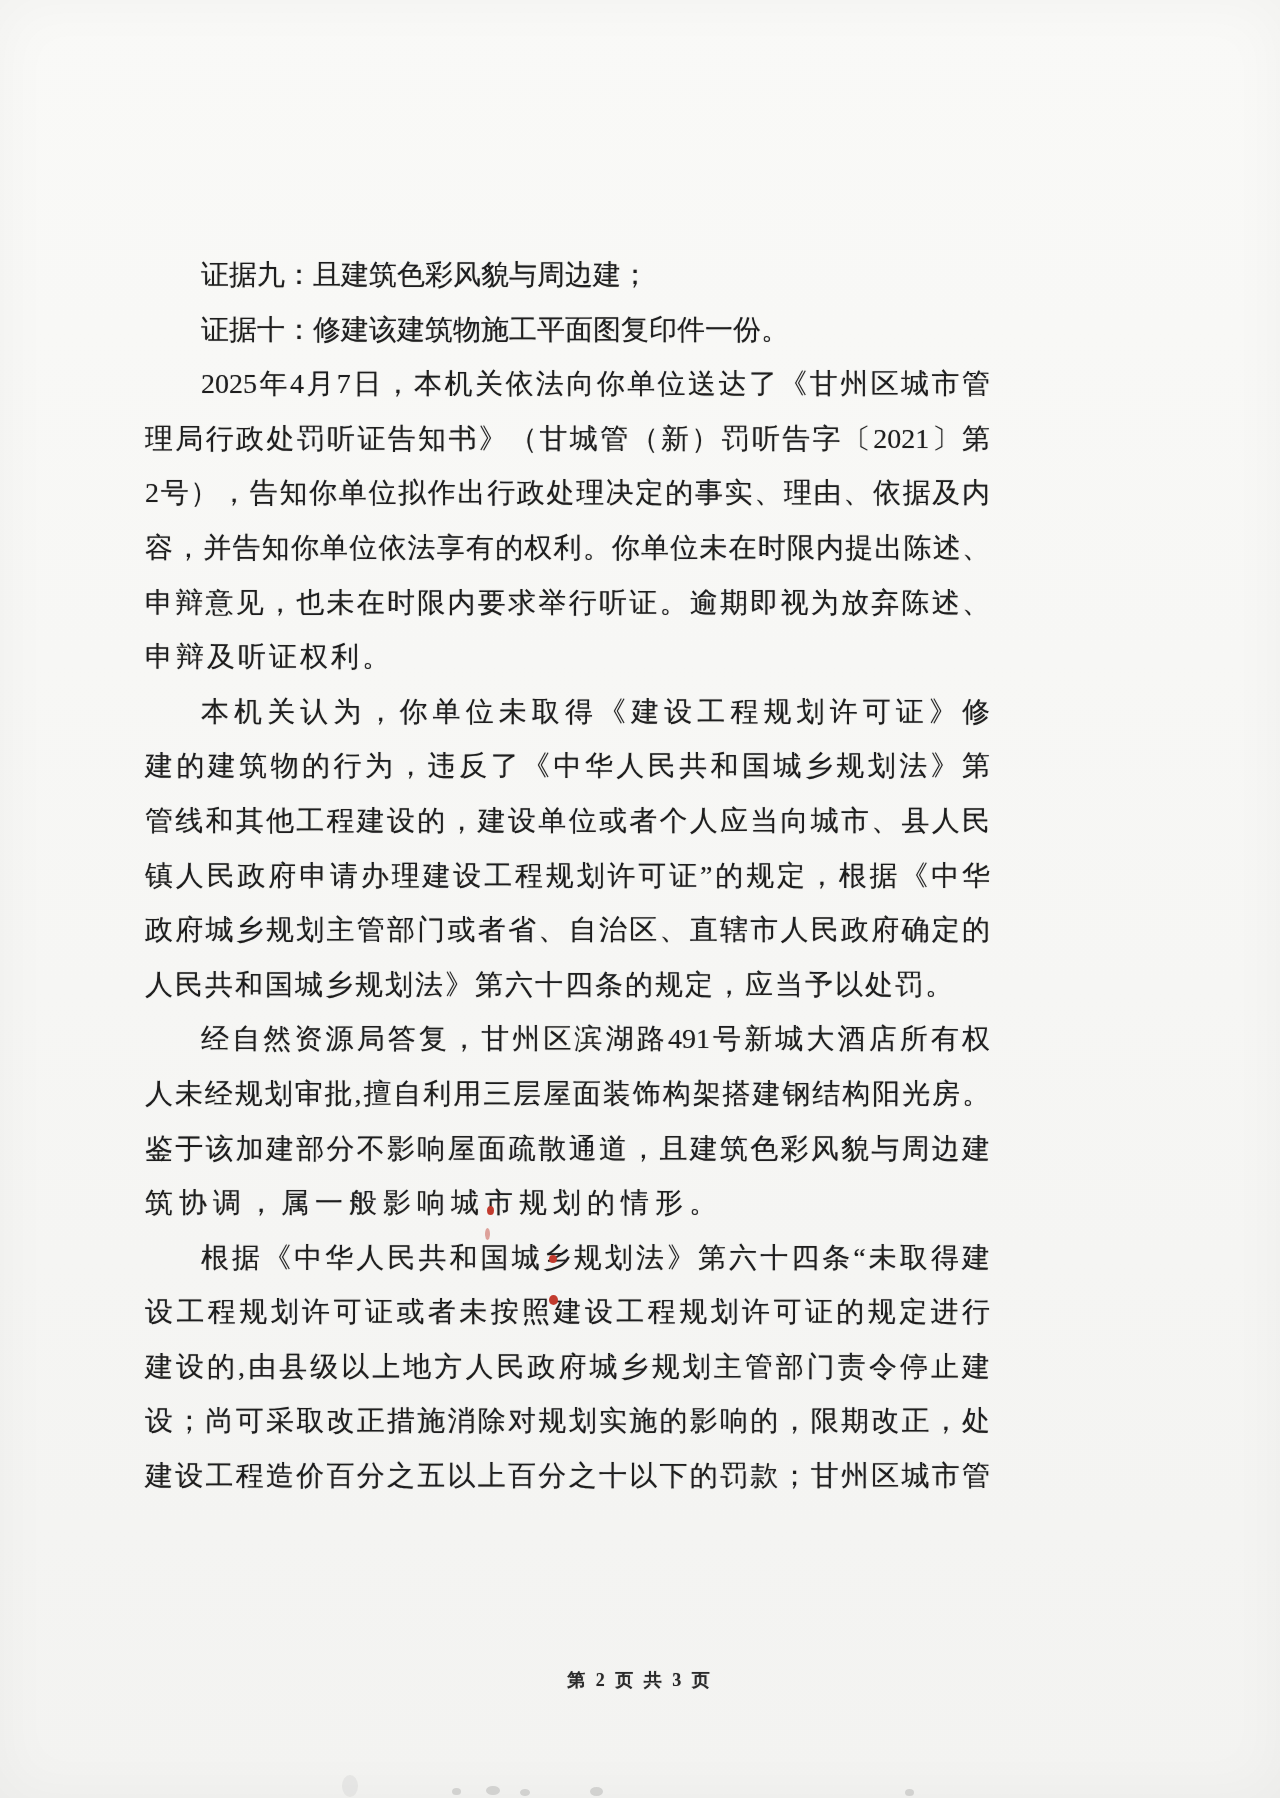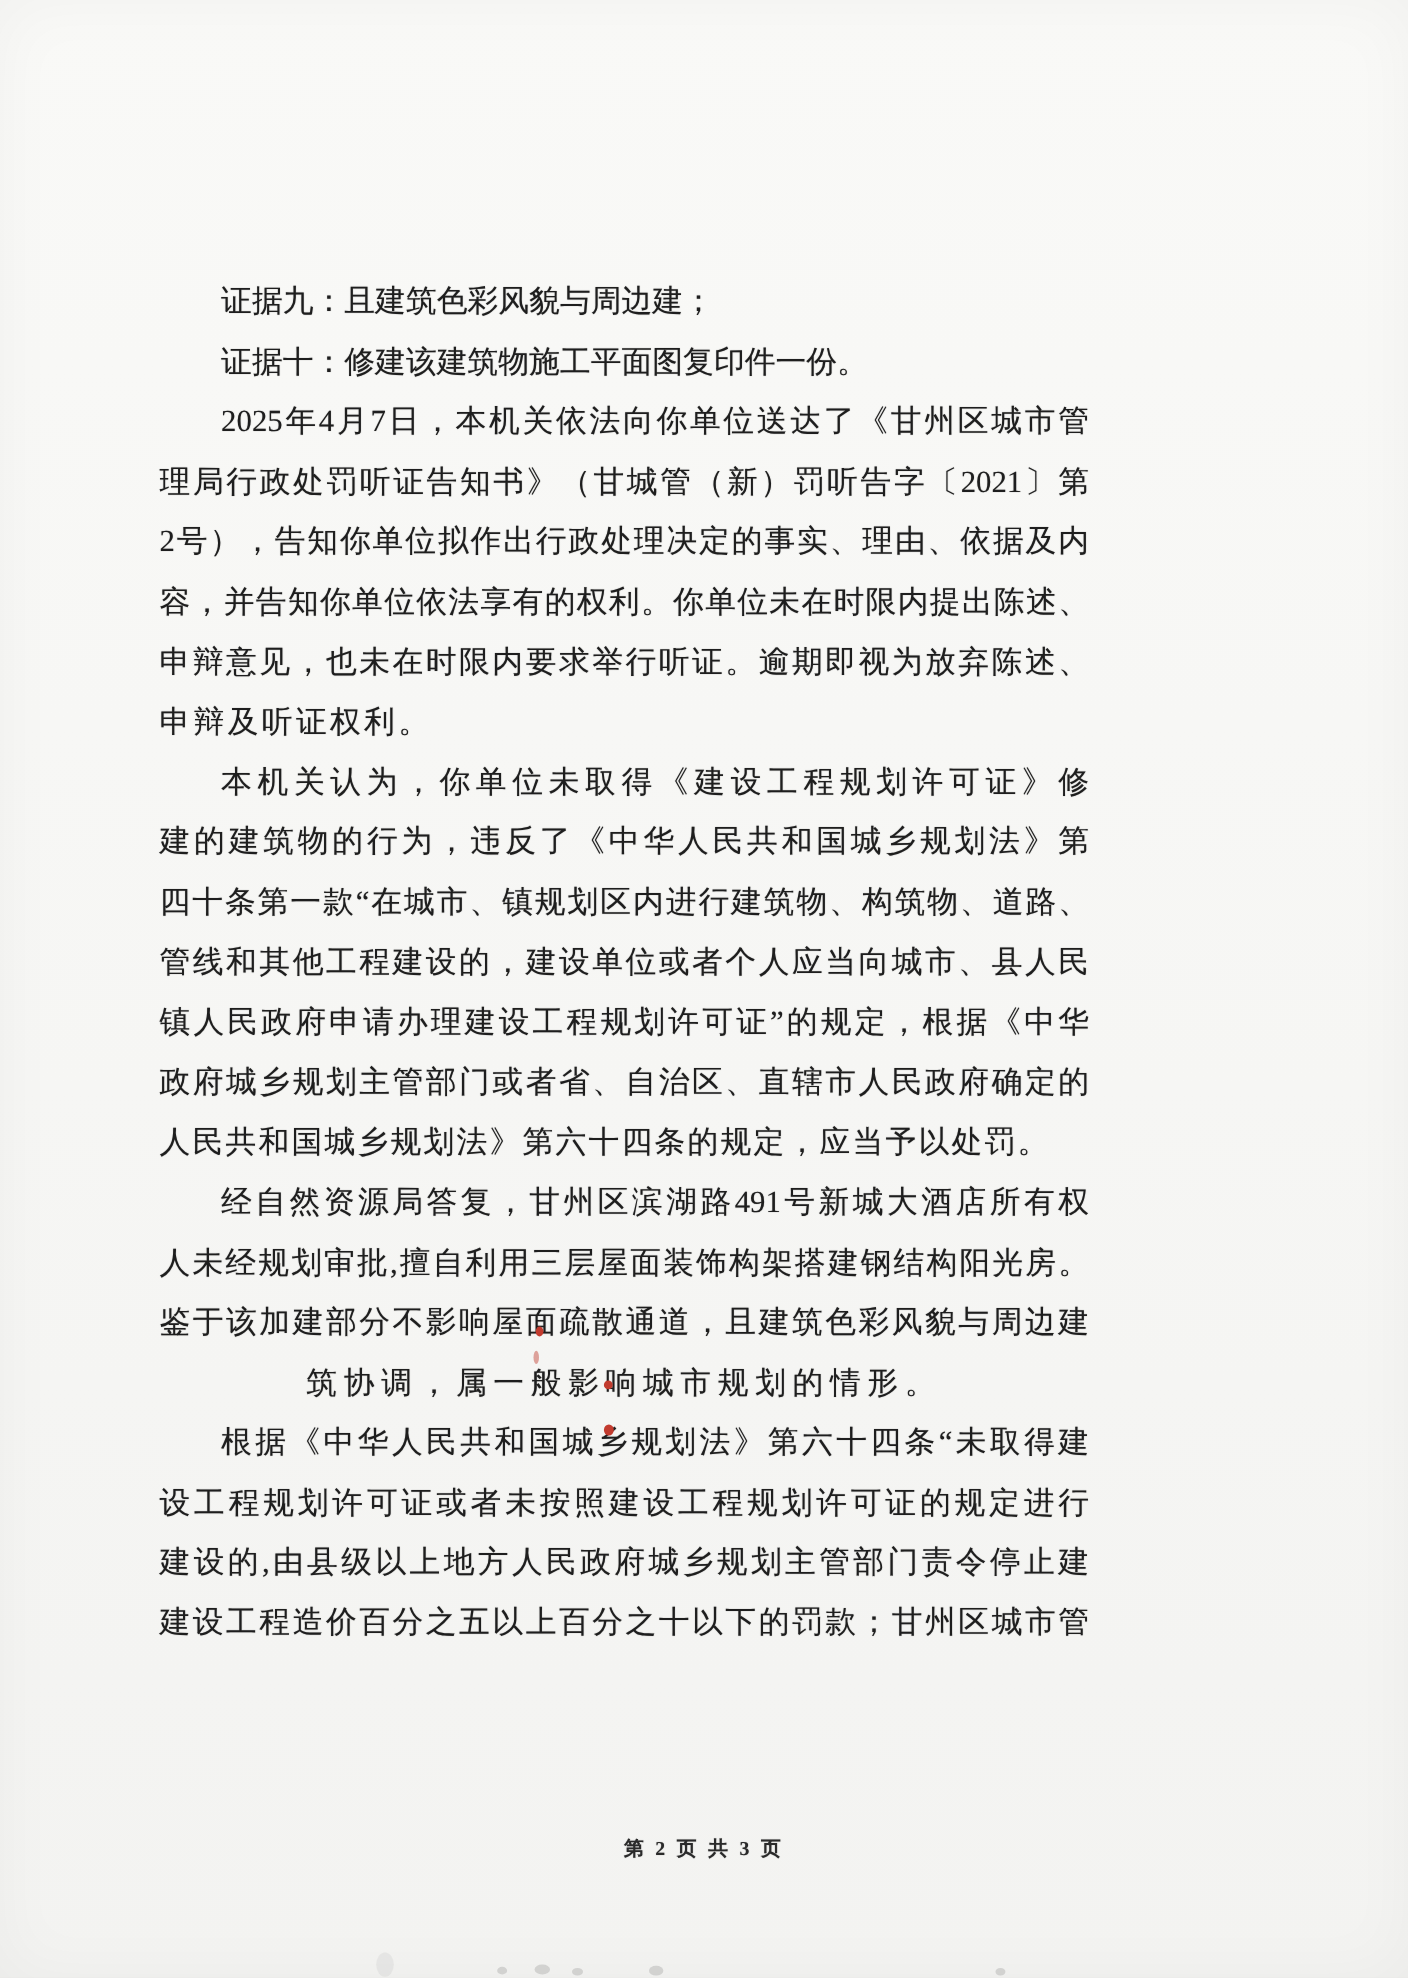--- a/index.html
+++ b/index.html
@@ -53,32 +53,32 @@
   <div class="line indent">证据九：且建筑色彩风貌与周边建；</div>
       <div class="line indent">证据十：修建该建筑物施工平面图复印件一份。</div>
       <div class="line indent fill">2025年4月7日，本机关依法向你单位送达了《甘州区城市管</div>
       <div class="line fill">理局行政处罚听证告知书》（甘城管（新）罚听告字〔2021〕第</div>
       <div class="line fill">2号），告知你单位拟作出行政处理决定的事实、理由、依据及内</div>
       <div class="line fill">容，并告知你单位依法享有的权利。你单位未在时限内提出陈述、</div>
       <div class="line fill">申辩意见，也未在时限内要求举行听证。逾期即视为放弃陈述、</div>
       <div class="line" style="letter-spacing: 3px;">申辩及听证权利。</div>
       <div class="line indent fill">本机关认为，你单位未取得《建设工程规划许可证》修</div>
       <div class="line fill">建的建筑物的行为，违反了《中华人民共和国城乡规划法》第</div>
-      <div class="line fill">四十条第一款“在城市、镇规划区内进行建筑物、构筑物、道路、</div>
       <div class="line fill">管线和其他工程建设的，建设单位或者个人应当向城市、县人民</div>
       <div class="line fill">镇人民政府申请办理建设工程规划许可证”的规定，根据《中华</div>
       <div class="line fill">政府城乡规划主管部门或者省、自治区、直辖市人民政府确定的</div>
       <div class="line" style="letter-spacing: 2px;">人民共和国城乡规划法》第六十四条的规定，应当予以处罚。</div>
       <div class="line indent fill">经自然资源局答复，甘州区滨湖路491号新城大酒店所有权</div>
       <div class="line fill">人未经规划审批,擅自利用三层屋面装饰构架搭建钢结构阳光房。</div>
       <div class="line fill">鉴于该加建部分不影响屋面疏散通道，且建筑色彩风貌与周边建</div>
-      <div class="line" style="letter-spacing: 6px; text-align: center;">筑协调，属一般影响城市规划的情形。</div>
+      <div class="line" style="letter-spacing: 6px;">筑协调，属一般影响城市规划的情形。</div>
       <div class="line indent fill">根据《中华人民共和国城乡规划法》第六十四条“未取得建</div>
       <div class="line fill">设工程规划许可证或者未按照建设工程规划许可证的规定进行</div>
       <div class="line fill">建设的,由县级以上地方人民政府城乡规划主管部门责令停止建</div>
+      <div class="line fill">设；尚可采取改正措施消除对规划实施的影响的，限期改正，处</div>
       <div class="line fill">建设工程造价百分之五以上百分之十以下的罚款；甘州区城市管</div>
     </div>
 
   <div class="footer">
     <span class="pageno">第 2 页 共 3 页</span>
   </div>
 
   <div id="artifacts-layer">
       <div class="artifact" style="left: 487px; top: 1206px; width: 7px; height: 9px; background: rgb(194, 59, 46);"></div>
       <div class="artifact" style="left: 485px; top: 1228px; width: 5px; height: 12px; background: rgba(194, 59, 46, 0.45);"></div>

